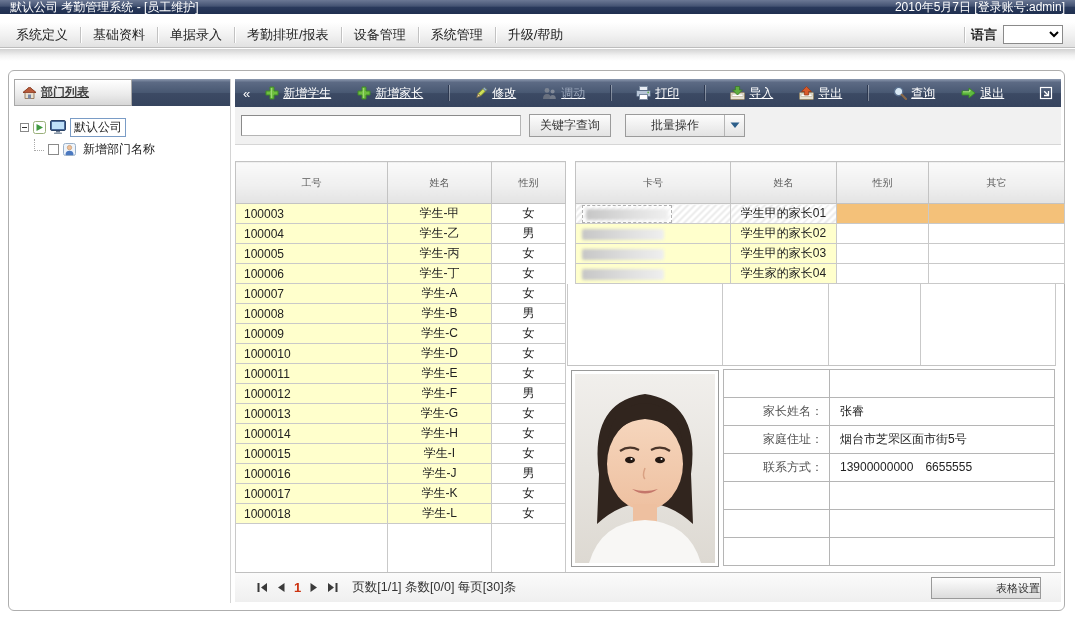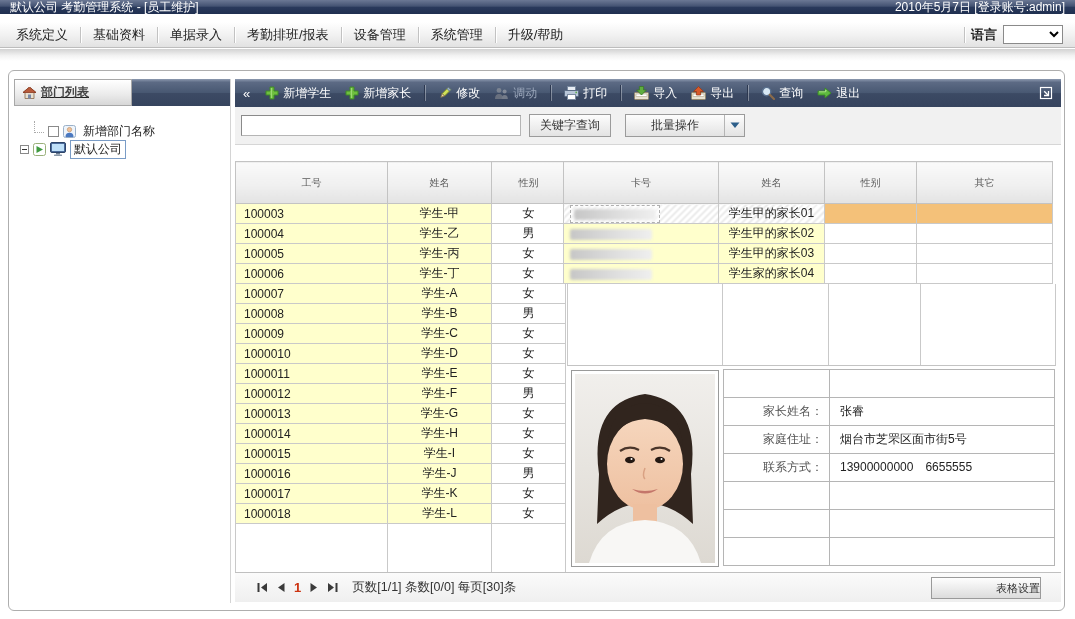--- a/index.html
+++ b/index.html
@@ -71,21 +71,21 @@
   .batch { margin-left:14px; width:120px; height:23px; display:flex; border:1px solid #9b9b9b; background:linear-gradient(180deg,#fdfdfd,#e3e3e3); cursor:pointer; }
   .batch .blabel { flex:1; text-align:center; line-height:21px; font-size:12px; color:#333; }
   .batch .bchev { width:20px; border-left:1px solid #b5b5b5; display:flex; align-items:center; justify-content:center; }
 
   
   table.grid { border-collapse:collapse; table-layout:fixed; background:#fff; }
   table.grid th { background:linear-gradient(180deg,#fafafa 0%,#f0f0f0 55%,#e3e3e3 100%);
     color:#5a5a5a; font-weight:normal; font-size:10px; height:42px; border:1px solid #c3c3c3; }
   table.grid td { height:20px; font-size:12px; border:1px solid #c9c9c9; overflow:hidden; white-space:nowrap; }
   .student-table { position:absolute; left:0; top:82px; width:331px; }
-  .parent-table  { position:absolute; left:328px; top:82px; width:489px; }
+  .parent-table  { position:absolute; left:340px; top:82px; width:489px; }
   td.c-id { background:#ffffcc; padding-left:8px; }
   td.c-name { background:#ffffcc; text-align:center; }
   td.c-gen { background:#fff; text-align:center; }
   td.c-card { background:#ffffcc; padding-left:6px; }
   td.c-pname { background:#ffffcc; text-align:center; }
   td.c-empty { background:#fff; }
   tr.sel td.hatch { background:repeating-linear-gradient(135deg,#ffffff 0 3px,#ececec 3px 5px); }
   tr.sel td.orange { background:#f4c179; }
   .blur-bar { display:inline-block; width:82px; height:11px; border-radius:2px;
     background:linear-gradient(90deg,#c6c6c6,#e0e0e0 60%,#efefef); filter:blur(1.6px); vertical-align:middle; }
@@ -163,58 +163,58 @@
                 <path d="M6.5 0 L13 5.5 L11 5.5 L11 11.5 L2 11.5 L2 5.5 L0 5.5 Z" fill="#e8e0d0" stroke="#8a6a4a" stroke-width="0.8"></path>
                 <path d="M6.5 0 L13 5.5 L0 5.5 Z" fill="#b85a3a" stroke="#8a3a22" stroke-width="0.8"></path>
                 <rect x="5" y="7.5" width="3" height="4" fill="#7a8aa8"></rect>
               </svg>
           </span>
           <span>部门列表</span>
         </div>
         <div class="sb-fill darkgrad"></div>
       </div>
       <div class="tree">
+        <div class="tree-row">
+          <span class="expander"></span>
+          <span class="ticon">
+            <svg width="13" height="13" viewBox="0 0 13 13">
+                <rect x="0.5" y="0.5" width="12" height="12" rx="2" fill="#fff" stroke="#9ab07a"></rect>
+                <path d="M3.5 3 L10 6.5 L3.5 10 Z" fill="#3f9a3f"></path>
+              </svg>
+          </span>
+          <span class="ticon">
+            <svg width="16" height="14" viewBox="0 0 16 14">
+                <rect x="0.5" y="0.5" width="15" height="10" rx="1.5" fill="#4a6a9a" stroke="#2c4468"></rect>
+                <rect x="2" y="2" width="12" height="7" fill="#bfe0f8"></rect>
+                <rect x="6" y="11" width="4" height="1.5" fill="#6a7a90"></rect>
+                <rect x="4" y="12.5" width="8" height="1.5" rx="0.5" fill="#8a98a8"></rect>
+              </svg>
+          </span>
+          <span class="node-label selected">默认公司</span>
+        </div>
         <div class="tree-row child">
           <span class="connector"></span>
           <span class="cbox"></span>
           <span class="ticon">
             <svg width="13" height="13" viewBox="0 0 13 13">
                 <rect x="0.5" y="0.5" width="12" height="12" rx="2" fill="#eef4fb" stroke="#9ab0c8"></rect>
                 <circle cx="6.5" cy="4.6" r="2.2" fill="#f0c098" stroke="#b88a5a" stroke-width="0.6"></circle>
                 <path d="M2.5 12 Q2.5 7.8 6.5 7.8 Q10.5 7.8 10.5 12 Z" fill="#4a78c0"></path>
               </svg>
           </span>
           <span class="node-label">新增部门名称</span>
         </div>
-        <div class="tree-row">
-          <span class="expander"></span>
-          <span class="ticon">
-            <svg width="13" height="13" viewBox="0 0 13 13">
-                <rect x="0.5" y="0.5" width="12" height="12" rx="2" fill="#fff" stroke="#9ab07a"></rect>
-                <path d="M3.5 3 L10 6.5 L3.5 10 Z" fill="#3f9a3f"></path>
-              </svg>
-          </span>
-          <span class="ticon">
-            <svg width="16" height="14" viewBox="0 0 16 14">
-                <rect x="0.5" y="0.5" width="15" height="10" rx="1.5" fill="#4a6a9a" stroke="#2c4468"></rect>
-                <rect x="2" y="2" width="12" height="7" fill="#bfe0f8"></rect>
-                <rect x="6" y="11" width="4" height="1.5" fill="#6a7a90"></rect>
-                <rect x="4" y="12.5" width="8" height="1.5" rx="0.5" fill="#8a98a8"></rect>
-              </svg>
-          </span>
-          <span class="node-label selected">默认公司</span>
-        </div>
       </div>
     </div>
 
     <div class="content">
 
       <div class="toolbar darkgrad">
         <span class="collapse">«</span>
-        <div id="toolbar-buttons" style="display:flex;align-items:center;gap:4px;">
+        <div id="toolbar-buttons" style="display:flex;align-items:center;gap:16px;text-decoration:underline;">
             <div class="tbtn">
               <span class="ticon" style="">
                 <svg width="14" height="14" viewBox="0 0 14 14">
                   <path d="M5 1 h4 v4 h4 v4 h-4 v4 h-4 v-4 h-4 v-4 h4 Z" fill="#6fbf3f" stroke="#3f8a28" stroke-width="1"></path>
                   <path d="M5.8 2 h1.2 v10 h-1.2 Z" fill="#a8e07f" opacity="0.8"></path>
                 </svg>
               </span>
               <span class="tlabel">新增学生</span>
             </div>
             <div class="tbtn">

